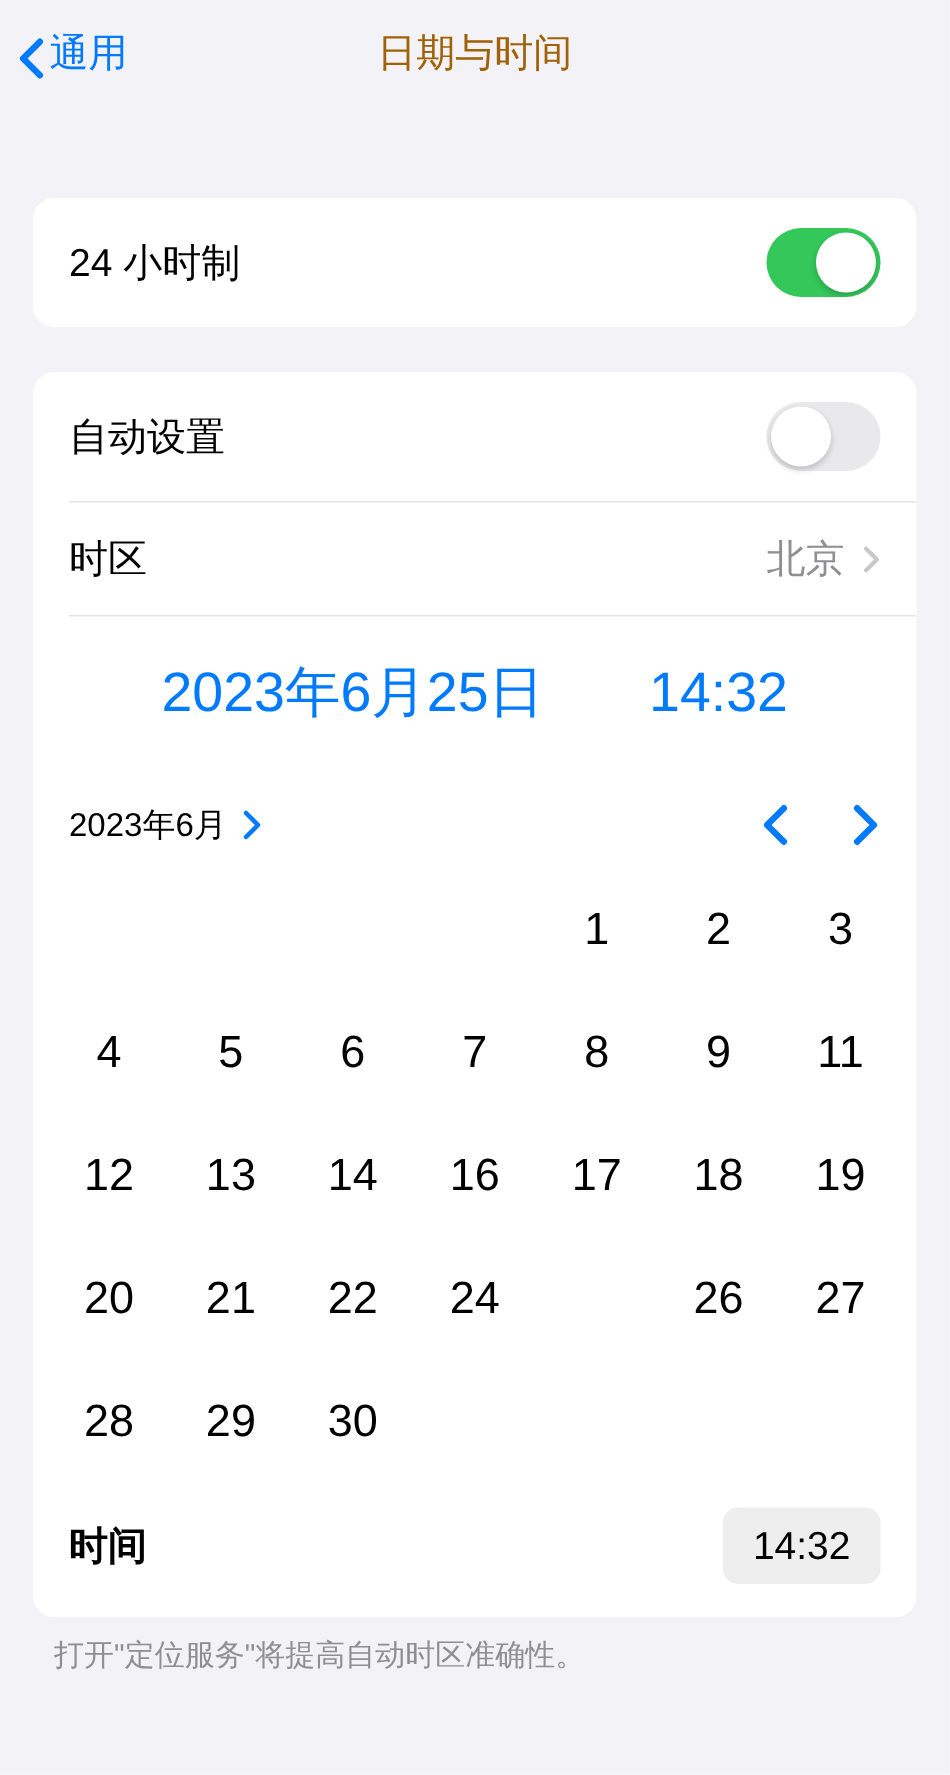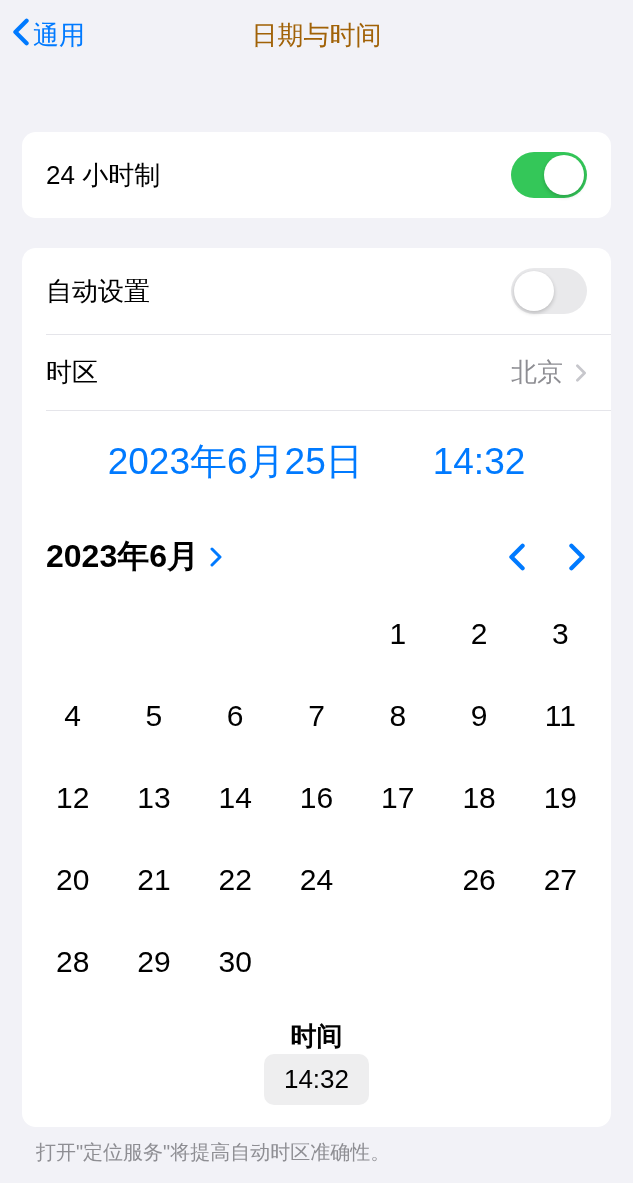--- a/index.html
+++ b/index.html
@@ -19,21 +19,21 @@
     .header {
       display: flex;
       align-items: center;
       padding: 16px 12px;
       height: 70px;
       position: relative;
     }
 
     .back-button {
       display: flex;
-      align-items: flex-start;
+      align-items: flex-end;
       color: #007aff;
       font-size: 26px;
       cursor: pointer;
     }
 
     .back-chevron {
       width: 18px;
       height: 28px;
       margin-right: 3px;
     }
@@ -136,22 +136,22 @@
     .month-header {
       display: flex;
       align-items: center;
       justify-content: space-between;
       padding: 28px 24px 16px 24px;
     }
 
     .month-label-wrap {
       display: flex;
       align-items: center;
-      font-size: 32px;
-      font-weight: 700;
+      font-size: 22px;
+      font-weight: 400;
       color: #000;
       cursor: pointer;
     }
 
     .month-chevron {
       width: 14px;
       height: 20px;
       margin-left: 10px;
     }
 
@@ -221,21 +221,20 @@
       position: relative;
       z-index: 1;
       font-weight: 600;
     }
 
     .time-row {
       display: flex;
       align-items: center;
       justify-content: space-between;
       padding: 18px 24px 22px 24px;
-      flex-direction: column;
     }
 
     .time-label {
       font-size: 26px;
       font-weight: 600;
       color: #000;
     }
 
     .time-value-pill {
       background: #eeeeef;

